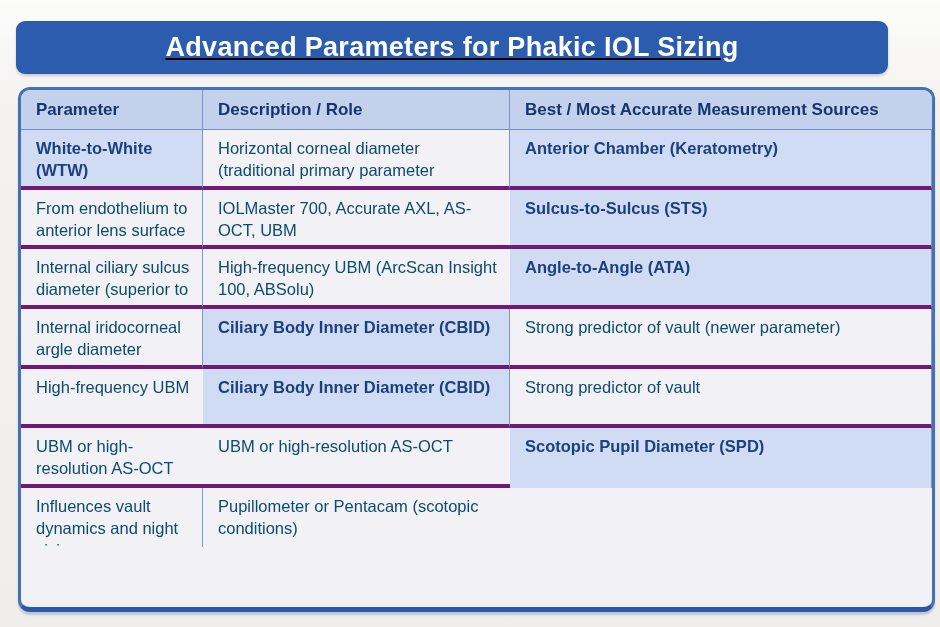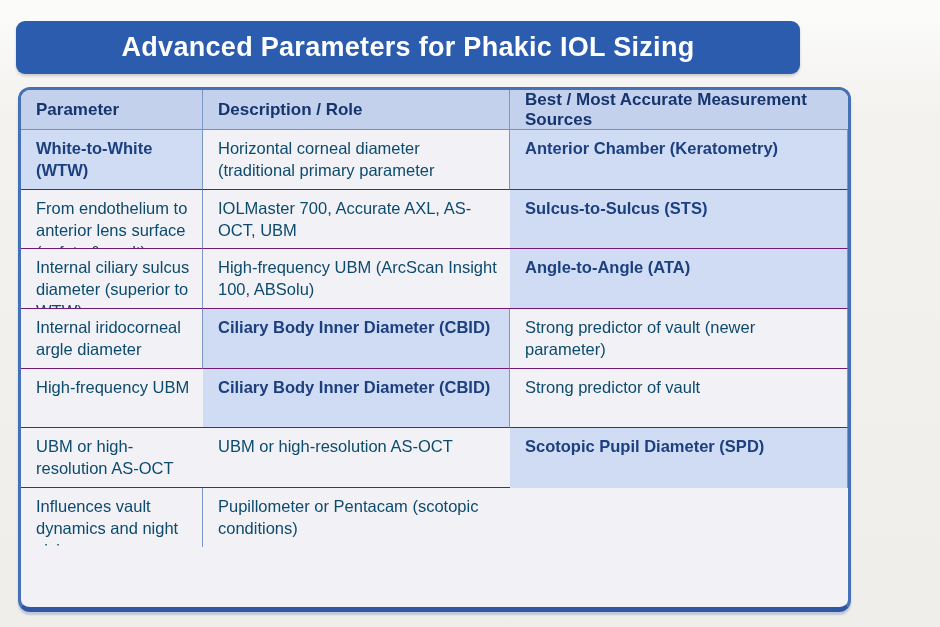--- a/index.html
+++ b/index.html
@@ -7,53 +7,54 @@
     width: 940px; height: 627px;
     position: relative;
     background: linear-gradient(180deg, #fcfcfb 0%, #f3f2ef 18%, #efeeeb 100%);
     font-family: "Liberation Sans", sans-serif;
     overflow: hidden;
   }
 
   .title-banner {
     position: absolute;
     left: 16px; top: 21px;
-    width: 784px; height: 53px;
+    width: 872px; height: 53px;
     background: #2b5cad;
     border-radius: 9px;
     display: flex; align-items: center; justify-content: center;
     box-shadow: 0 2px 3px rgba(0,0,0,0.18);
     box-sizing: border-box;
+    text-decoration: underline;
   }
   .title-banner .title-text {
     color: #ffffff;
     font-size: 27px;
     font-weight: bold;
     letter-spacing: 0.3px;
   }
 
   .table-card {
     position: absolute;
     left: 18px; top: 87px;
-    width: 833px; height: 525px;
+    width: 917px; height: 525px;
     box-sizing: border-box;
     border: 3px solid #4671b5;
     border-bottom: 5px solid #2f57a3;
     border-radius: 12px;
     overflow: hidden;
     background: #f2f2f6;
     display: grid;
     grid-template-columns: 182px 307px 1fr;
     grid-template-rows: 40px repeat(8, 1fr);
     box-shadow: 0 3px 2px rgba(45,85,160,0.25);
   }
 
   .cell {
     box-sizing: border-box;
-    border-bottom: 1px solid #701a75;
+    border-bottom: 4px solid #701a75;
     border-right: 1.5px solid #7d97c5;
     padding: 8px 12px 4px 15px;
     overflow: hidden;
   }
   .cell.last-col { border-right: none; }
   .cell.last-row { border-bottom: none; }
 
   .head {
     background: #c3d1ed;
     color: #16356e;

